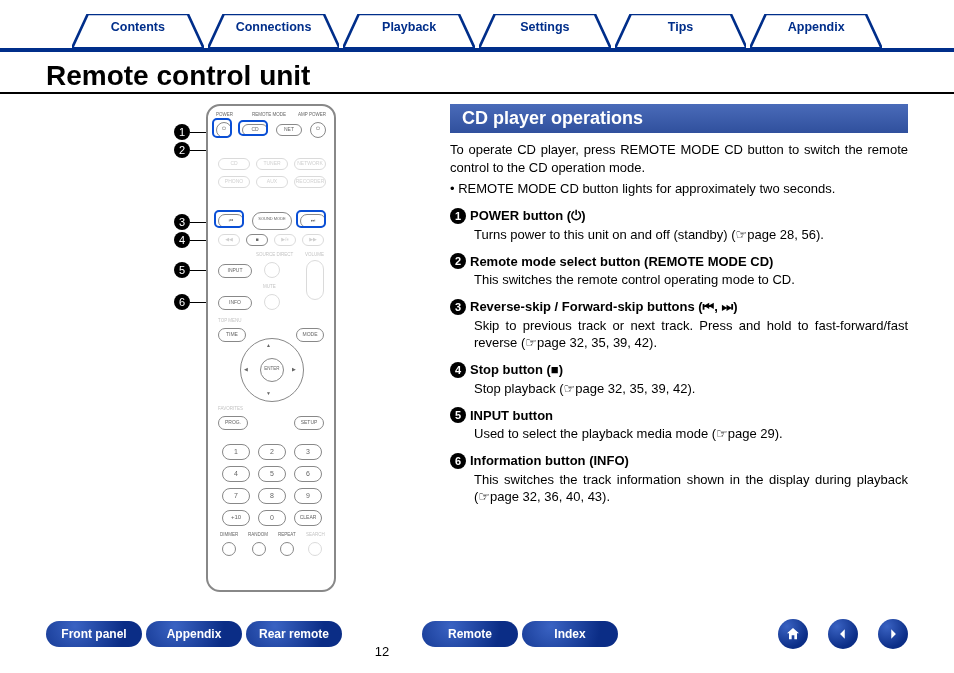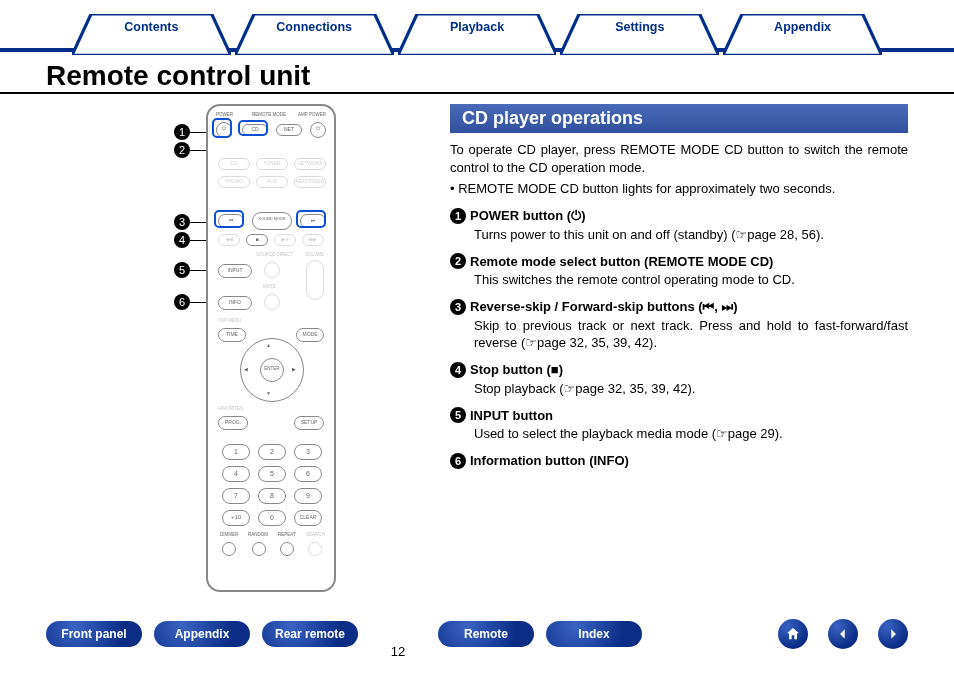--- a/index.html
+++ b/index.html
@@ -142,21 +142,21 @@
   .micro { position:absolute; font-size:5px; color:#666; text-align:center; }
   
   .bottom {
     position: absolute;
     left: 0; right: 0; bottom: 14px;
     display: flex;
     align-items: center;
     padding: 0 46px;
     gap: 20px;
   }
-  .bot-group { display: flex; gap: 12px; }
+  .bot-group { display: flex; gap: 4px; }
   .bot-btn {
     position: relative;
     height: 26px;
     min-width: 96px;
     cursor: pointer;
     color: #fff;
     font-size: 12px;
     font-weight: bold;
     display: flex; align-items: center; justify-content: center;
   }
@@ -200,20 +200,26 @@
     <svg viewBox="0 0 100 26" preserveAspectRatio="none">
         <polygon points="0,26 12,0 88,0 100,26" fill="#fff" stroke="#002e8a" stroke-width="2"></polygon>
       </svg>
     <span>Playback</span>
   </div>
   <div class="tab">
     <svg viewBox="0 0 100 26" preserveAspectRatio="none">
         <polygon points="0,26 12,0 88,0 100,26" fill="#fff" stroke="#002e8a" stroke-width="2"></polygon>
       </svg>
     <span>Settings</span>
+  </div>
+  <div class="tab">
+    <svg viewBox="0 0 100 26" preserveAspectRatio="none">
+        <polygon points="0,26 12,0 88,0 100,26" fill="#fff" stroke="#002e8a" stroke-width="2"></polygon>
+      </svg>
+    <span>Tips</span>
   </div>
   <div class="tab">
     <svg viewBox="0 0 100 26" preserveAspectRatio="none">
         <polygon points="0,26 12,0 88,0 100,26" fill="#fff" stroke="#002e8a" stroke-width="2"></polygon>
       </svg>
     <span>Appendix</span>
   </div>
 </div>
 
 <div class="page-title">Remote control unit</div>
@@ -438,20 +444,21 @@
             <span>INPUT button</span>
           </div>
         <div class="def-body"><span>Used to select the playback media mode (☞</span><span class="pg">page 29</span><span>).</span></div>
       </div>
 
       <div class="def">
         <div class="def-head">
             <span class="num-badge">6</span>
             <span>Information button (INFO)</span>
           </div>
+        <div class="def-body"><span>This switches the track information shown in the display during playback (☞</span><span class="pg">page 32</span>, <span class="pg">36</span>, <span class="pg">40</span>, <span class="pg">43</span><span>).</span></div>
       </div>
     </div>
   </div>
 </div>
 
 <div class="bottom">
   <div class="bot-group">
     <div class="bot-btn">
         <div class="cap"></div>
         <span>Front panel</span>

